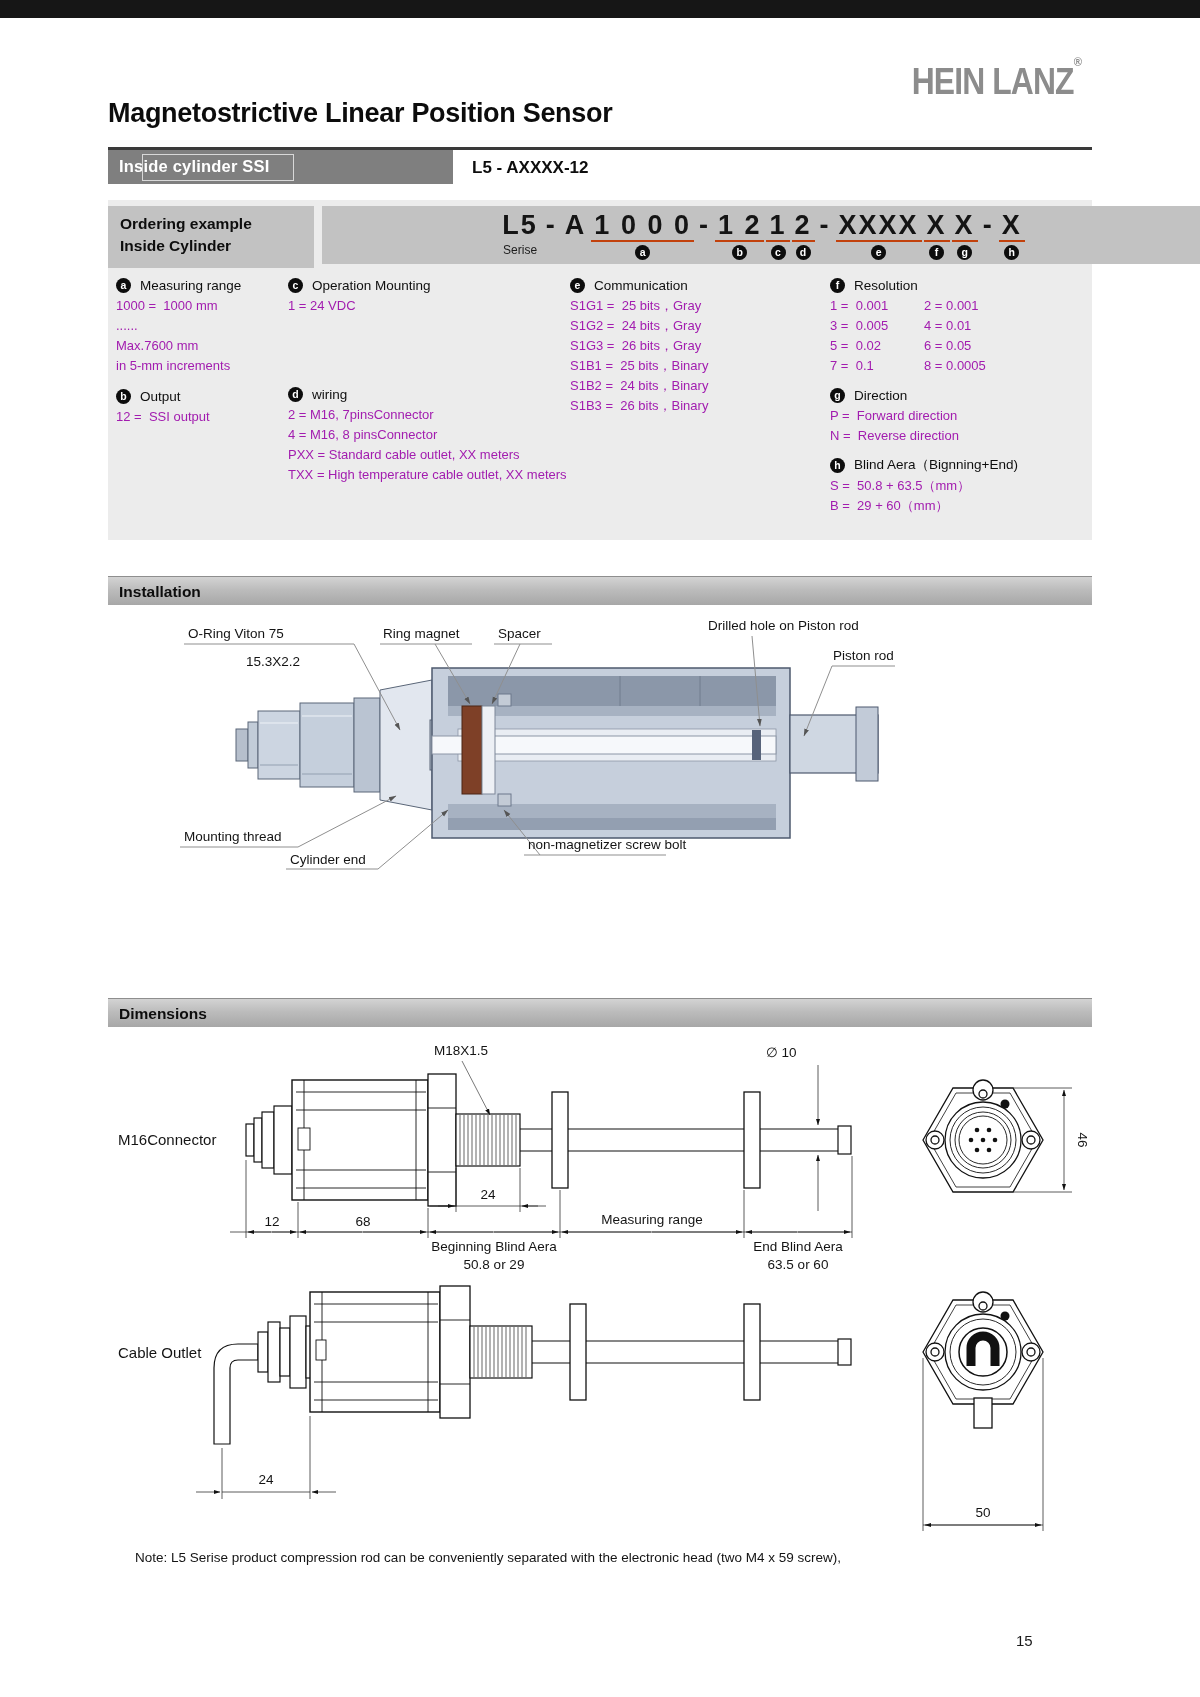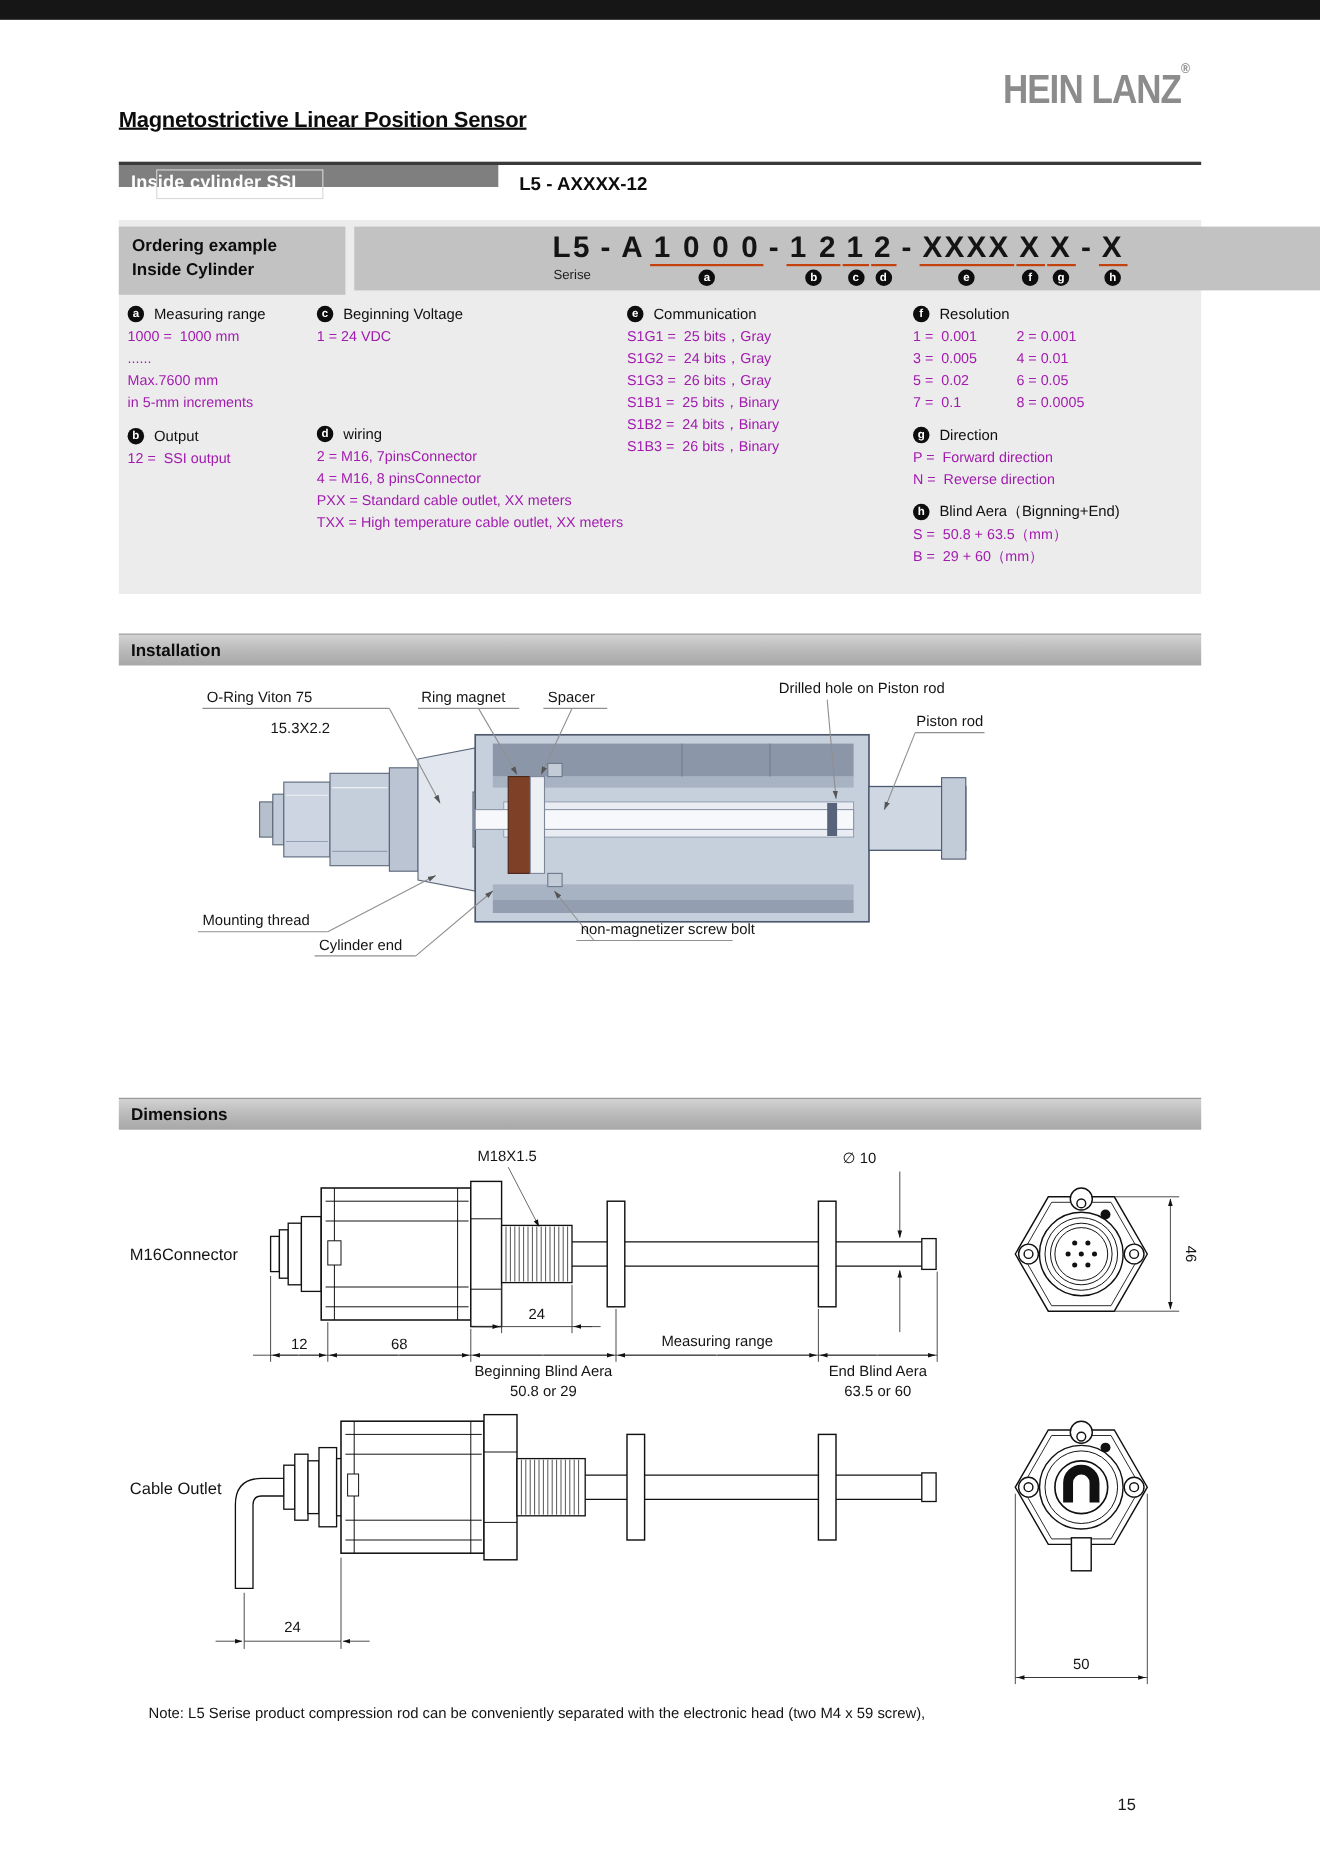--- a/index.html
+++ b/index.html
@@ -3,23 +3,23 @@
 <meta charset="utf-8">
 <style>
   html,body{margin:0;padding:0;background:#fff;}
   .page{position:relative;width:1200px;height:1697px;background:#ffffff;overflow:hidden;
         font-family:"Liberation Sans",sans-serif;color:#111;}
   .abs{position:absolute;}
   .topbar{left:0;top:0;width:1200px;height:18px;background:#161616;}
   .logo{top:54px;right:118px;text-align:right;color:#8c8c8c;font-weight:bold;font-size:37px;
         letter-spacing:-1px;transform:scaleX(.86);transform-origin:right center;white-space:nowrap;}
   .logo sup{font-size:13px;vertical-align:28px;letter-spacing:0;}
-  .doc-title{left:108px;top:98px;font-size:20px;font-weight:bold;letter-spacing:-.3px;color:#0c0c0c;text-decoration:underline;}
+  .doc-title{left:108px;top:98px;font-size:27px;font-weight:bold;letter-spacing:-.3px;color:#0c0c0c;}
   .series-row{left:108px;top:147px;width:984px;height:37px;border-top:3px solid #3a3a3a;background:#fff;}
-  .series-tab{position:absolute;left:0;top:0;width:345px;height:20px;background:#7f7f7f;}
+  .series-tab{position:absolute;left:0;top:0;width:345px;height:34px;background:#7f7f7f;}
   .series-tab-label{position:absolute;left:11px;top:7px;color:#fff;font-weight:bold;font-size:16.5px;letter-spacing:.2px;}
   .series-artifact{position:absolute;left:34px;top:4px;width:150px;height:25px;border:1px solid #d8d8d8;}
   .model-code{position:absolute;left:364px;top:8px;font-weight:bold;font-size:17px;color:#0d0d0d;}
   .order-box{left:108px;top:200px;width:984px;height:340px;background:#ececec;}
   .order-title-box{position:absolute;left:0;top:6px;width:206px;height:62px;background:#c2c2c2;padding:7px 0 0 12px;box-sizing:border-box;}
   .order-title-box div{font-weight:bold;font-size:15.5px;line-height:22px;color:#0d0d0d;}
   .pn-bar{position:absolute;left:214px;top:6px;width:880px;height:58px;background:#c2c2c2;}
   .pn-row{display:flex;align-items:flex-start;justify-content:center;gap:2px;padding-top:4px;}
   .pn-seg{display:flex;flex-direction:column;align-items:center;gap:3px;}
   .pn-text{font-size:27px;font-weight:bold;letter-spacing:2px;line-height:30px;color:#141414;padding:0 3px;white-space:pre;}
@@ -139,21 +139,21 @@
           <span>Output</span>
         </div>
         <div class="spec-line">12 =  SSI output</div>
       </div>
     </div>
 
     <div class="spec-col" style="left:180px;width:280px;">
       <div class="spec-group">
         <div class="spec-head">
           <span class="clet">c</span>
-          <span>Beginning Voltage</span>
+          <span>Operation Mounting</span>
         </div>
         <div class="spec-line">1 = 24 VDC</div>
       </div>
       <div class="spec-group" style="margin-top:67px;">
         <div class="spec-head">
           <span class="clet">d</span>
           <span>wiring</span>
         </div>
         <div class="spec-line">2 = M16, 7pinsConnector</div>
         <div class="spec-line">4 = M16, 8 pinsConnector</div>

